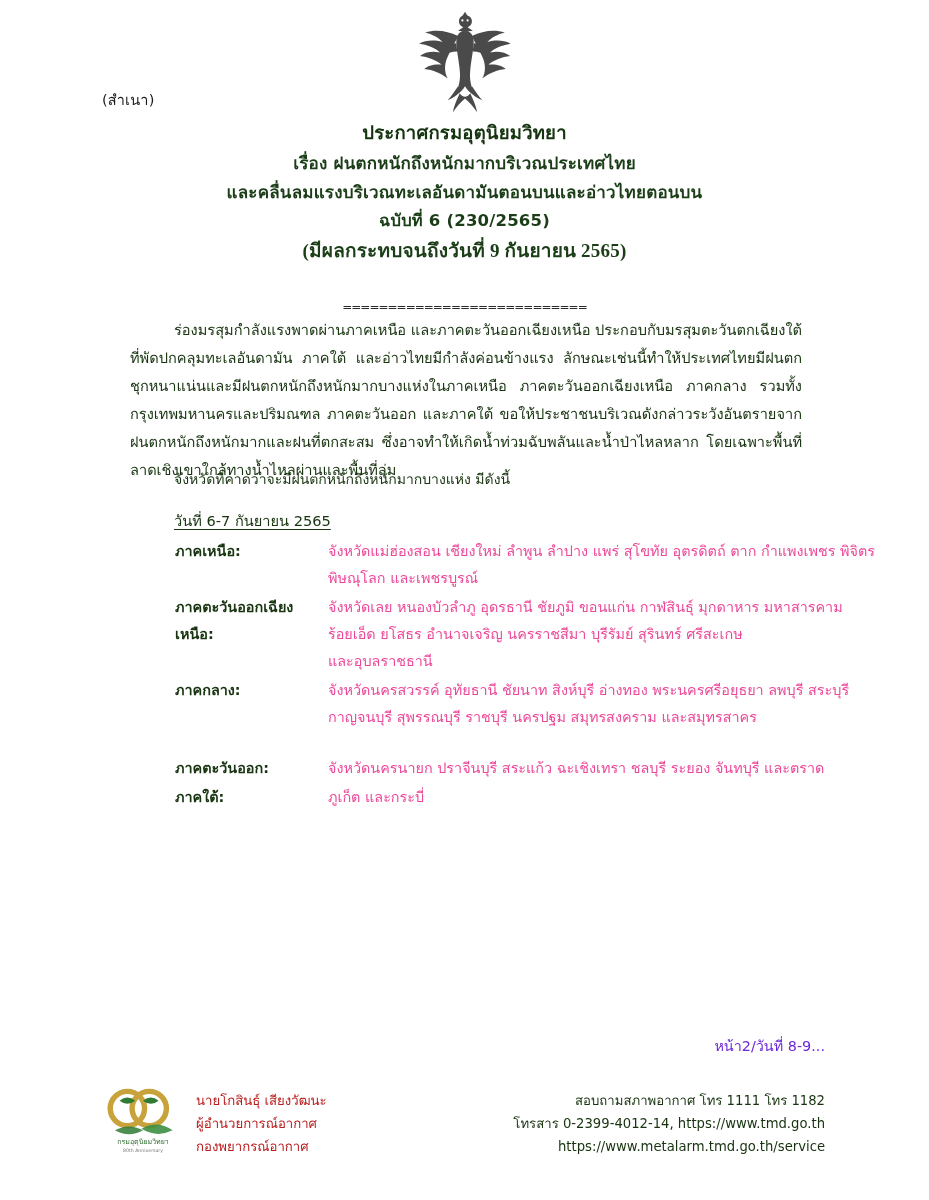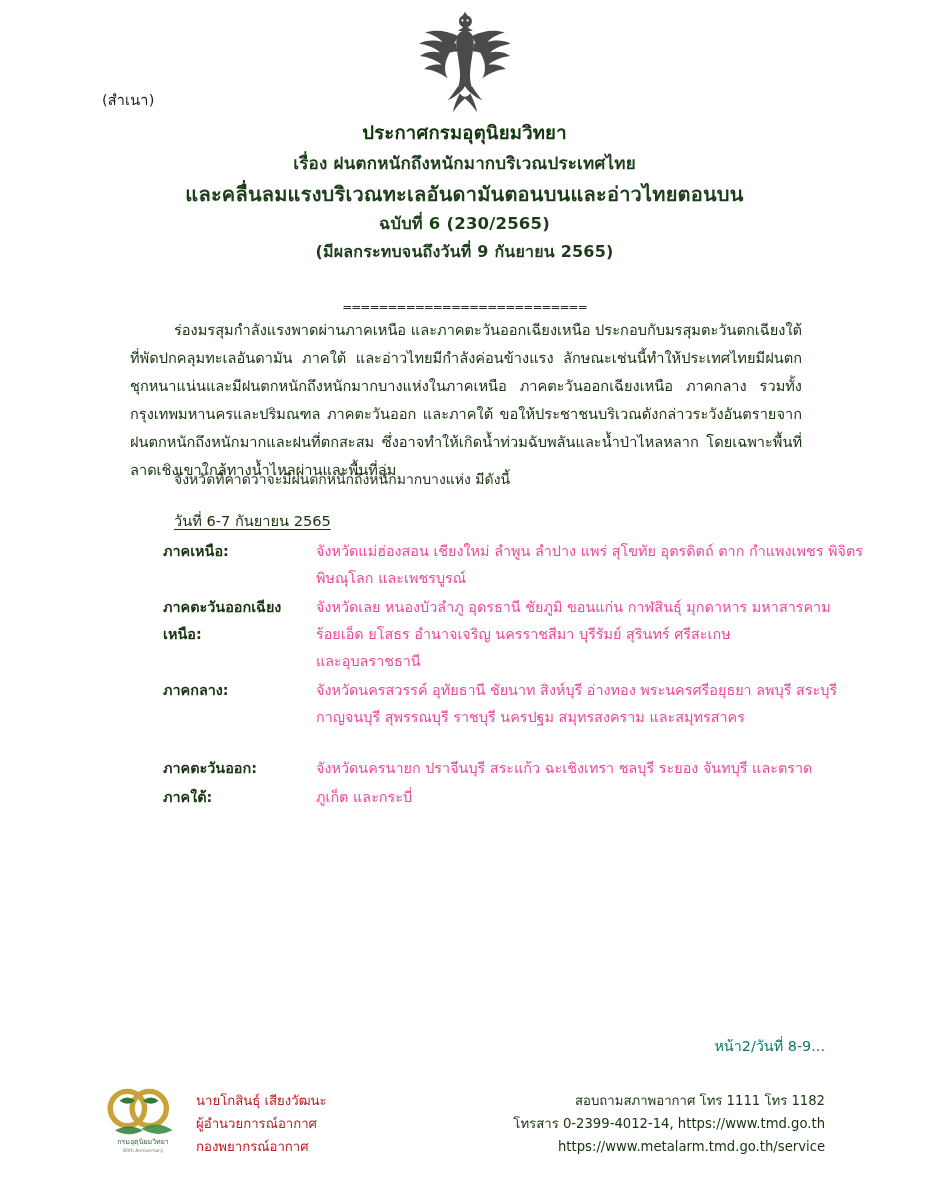--- a/index.html
+++ b/index.html
@@ -59,23 +59,23 @@
   .headings .h-line {
     font-size: 17px;
     font-weight: bold;
     color: #1b3d17;
     line-height: 1.0;
     margin-bottom: 12px;
     letter-spacing: 0.2px;
   }
   .headings .h-line.l1 { font-size: 18.5px; color: #14330f; }
   .headings .h-line.l2 { font-size: 17px; }
-  .headings .h-line.l3 { font-size: 20px; }
+  .headings .h-line.l3 { font-size: 17px; }
   .headings .h-line.l4 { font-size: 16.5px; margin-top: 4px; }
-  .headings .h-line.l5 { font-size: 16px; margin-top: 2px; }
+  .headings .h-line.l5 { font-size: 19px; margin-top: 2px; font-family: Liberation Serif, serif; }
 
   .rule {
     position: absolute;
     top: 300px;
     left: 0;
     width: 929px;
     text-align: center;
     font-size: 12px;
     color: #2a2a2a;
     letter-spacing: -1px;
@@ -111,21 +111,21 @@
     color: #17330f;
     text-decoration: underline;
     text-underline-offset: 3px;
     text-align: right;
   }
 
   
   .regions {
     position: absolute;
     top: 538px;
-    left: 0;
+    left: 12px;
     width: 913px;
   }
   .region-row {
     display: flex;
     align-items: flex-start;
     margin-bottom: 2px;
   }
   .region-label {
     width: 316px;
     padding-left: 163px;
@@ -143,21 +143,21 @@
   }
   .region-values div { white-space: nowrap; }
   .region-row.gap-before { margin-top: 24px; }
 
   
   .page-marker {
     position: absolute;
     top: 1034px;
     right: 104px;
     font-size: 14.4px;
-    color: #0f766e;
+    color: #6d28d9;
   }
 
   
   .footer {
     position: absolute;
     bottom: 34px;
     left: 0;
     width: 929px;
     height: 110px;
   }

